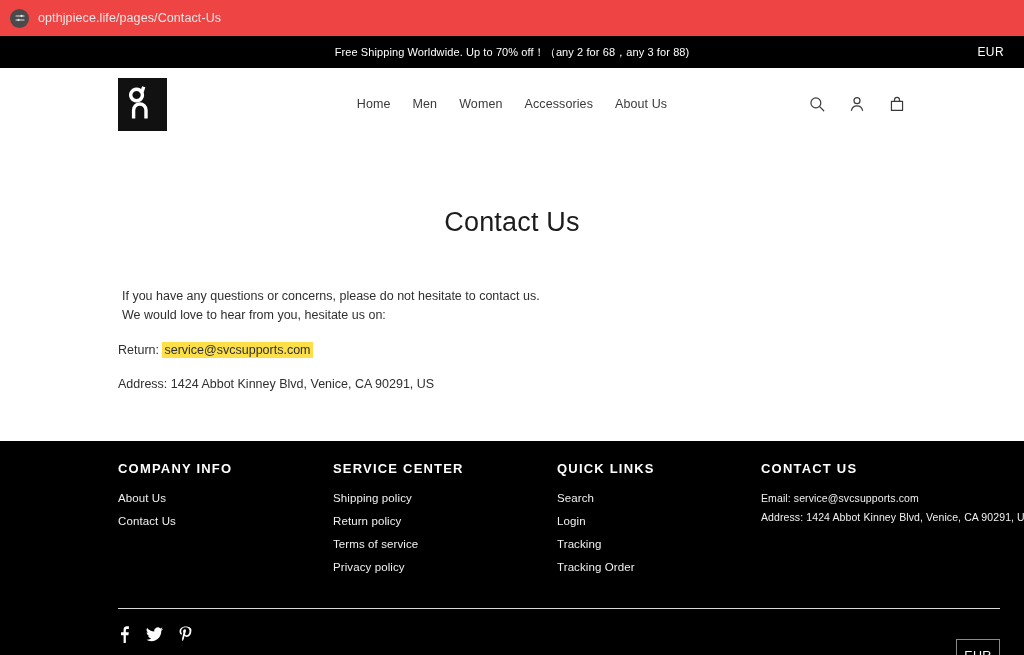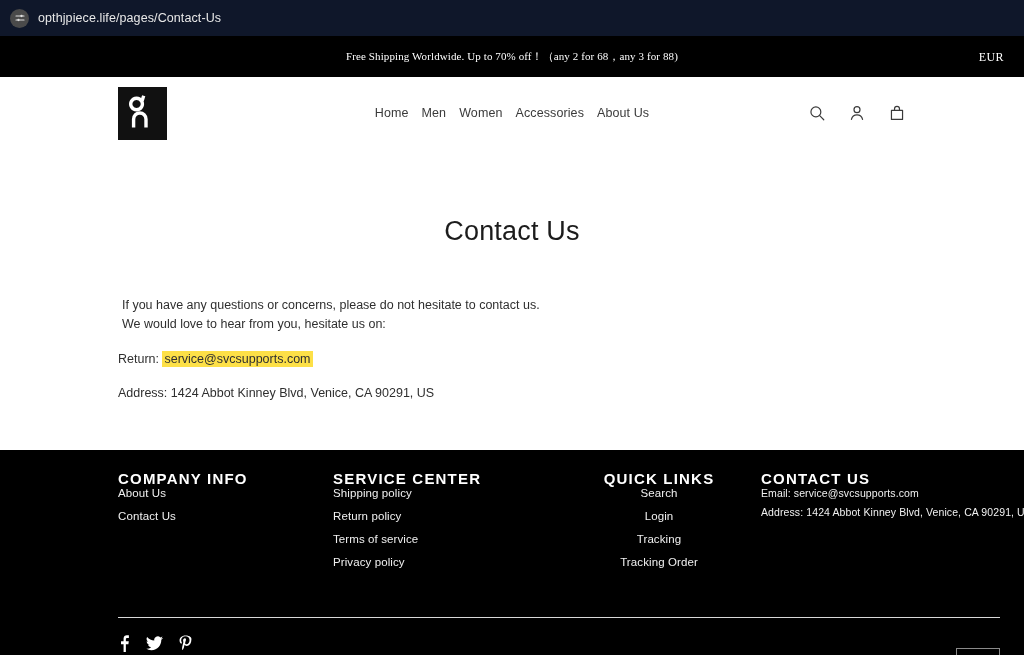--- a/index.html
+++ b/index.html
@@ -15,21 +15,21 @@
     font-family: "Liberation Sans", sans-serif;
     background: #ffffff;
     color: #111111;
     -webkit-font-smoothing: antialiased;
   }
 
   
   .browser-bar {
     height: 36px;
     width: 100%;
-    background: #0f172a;
+    background: #ef4444;
     display: flex;
     align-items: center;
     padding: 0 10px;
     gap: 9px;
   }
   .chrome-icon-circle {
     width: 19px;
     height: 19px;
     border-radius: 50%;
     background: #4a4a4a;
@@ -41,29 +41,28 @@
   .chrome-icon-circle svg { display: block; }
   .url-text {
     color: #e8e8e8;
     font-size: 12.5px;
     letter-spacing: 0.1px;
     white-space: nowrap;
   }
 
   
   .announcement {
-    height: 41px;
+    height: 32px;
     background: #000000;
     color: #ffffff;
     display: flex;
     align-items: center;
     justify-content: center;
     position: relative;
     font-size: 11px;
-    font-family: Liberation Serif, serif;
   }
   .announcement-text { letter-spacing: 0.1px; }
   .announcement-currency {
     position: absolute;
     right: 20px;
     top: 50%;
     transform: translateY(-50%);
     font-size: 12px;
     letter-spacing: 0.4px;
   }
@@ -87,21 +86,21 @@
     flex: 0 0 auto;
   }
   .logo svg { display: block; }
 
   .main-nav {
     position: absolute;
     left: 50%;
     transform: translateX(-50%);
     display: flex;
     align-items: center;
-    gap: 13px;
+    gap: 22px;
   }
   .nav-link {
     font-size: 12.5px;
     color: #3a3a3a;
     text-decoration: none;
     white-space: nowrap;
     letter-spacing: 0.1px;
   }
 
   .header-icons {
@@ -155,27 +154,28 @@
     padding: 0 118px;
     position: relative;
   }
   .footer-cols {
     display: flex;
     padding-top: 20px;
   }
   .footer-col { flex: 0 0 auto; }
   .footer-col.c1 { width: 215px; }
   .footer-col.c2 { width: 224px; }
-  .footer-col.c3 { width: 204px; text-align: center; }
+  .footer-col.c3 { width: 204px; }
   .footer-col.c4 { width: auto; }
 
   .footer-heading {
-    font-size: 15px;
+    font-size: 13px;
     font-weight: bold;
     letter-spacing: 1.2px;
+    margin-bottom: 16px;
     color: #ffffff;
   }
   .footer-link {
     display: block;
     font-size: 11.5px;
     color: #f0f0f0;
     text-decoration: none;
     margin-bottom: 11px;
     letter-spacing: 0.1px;
   }

